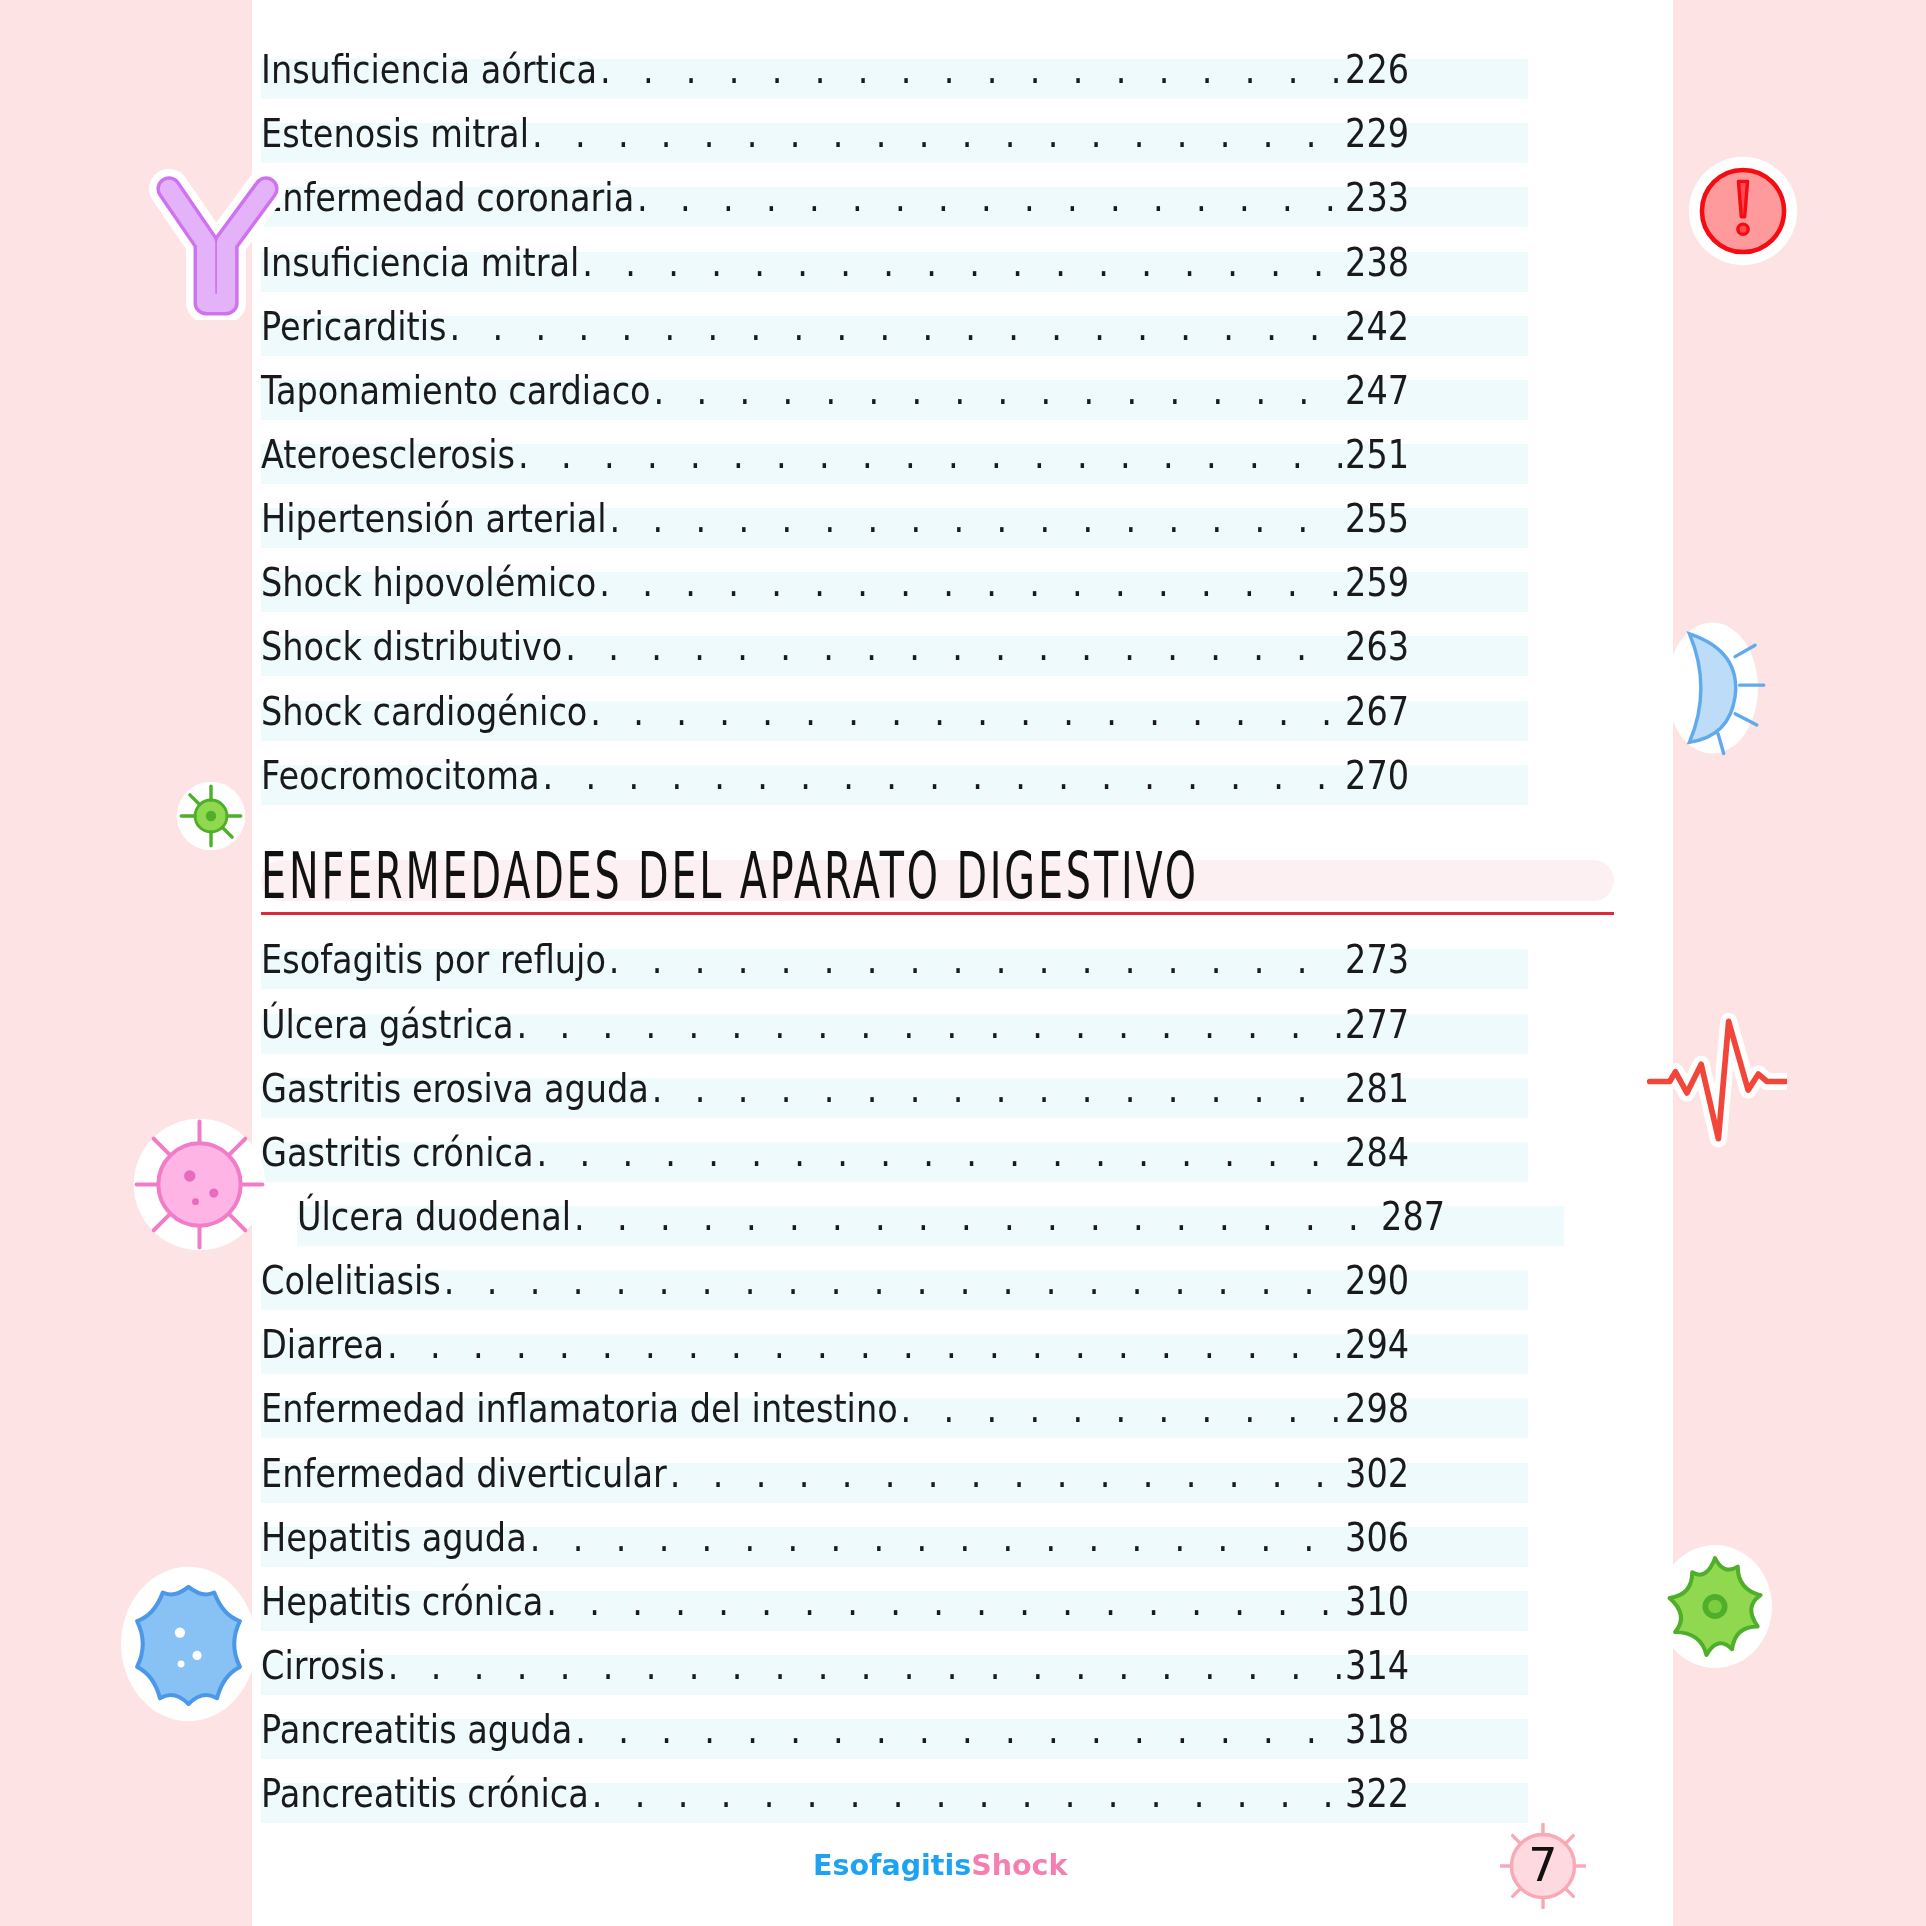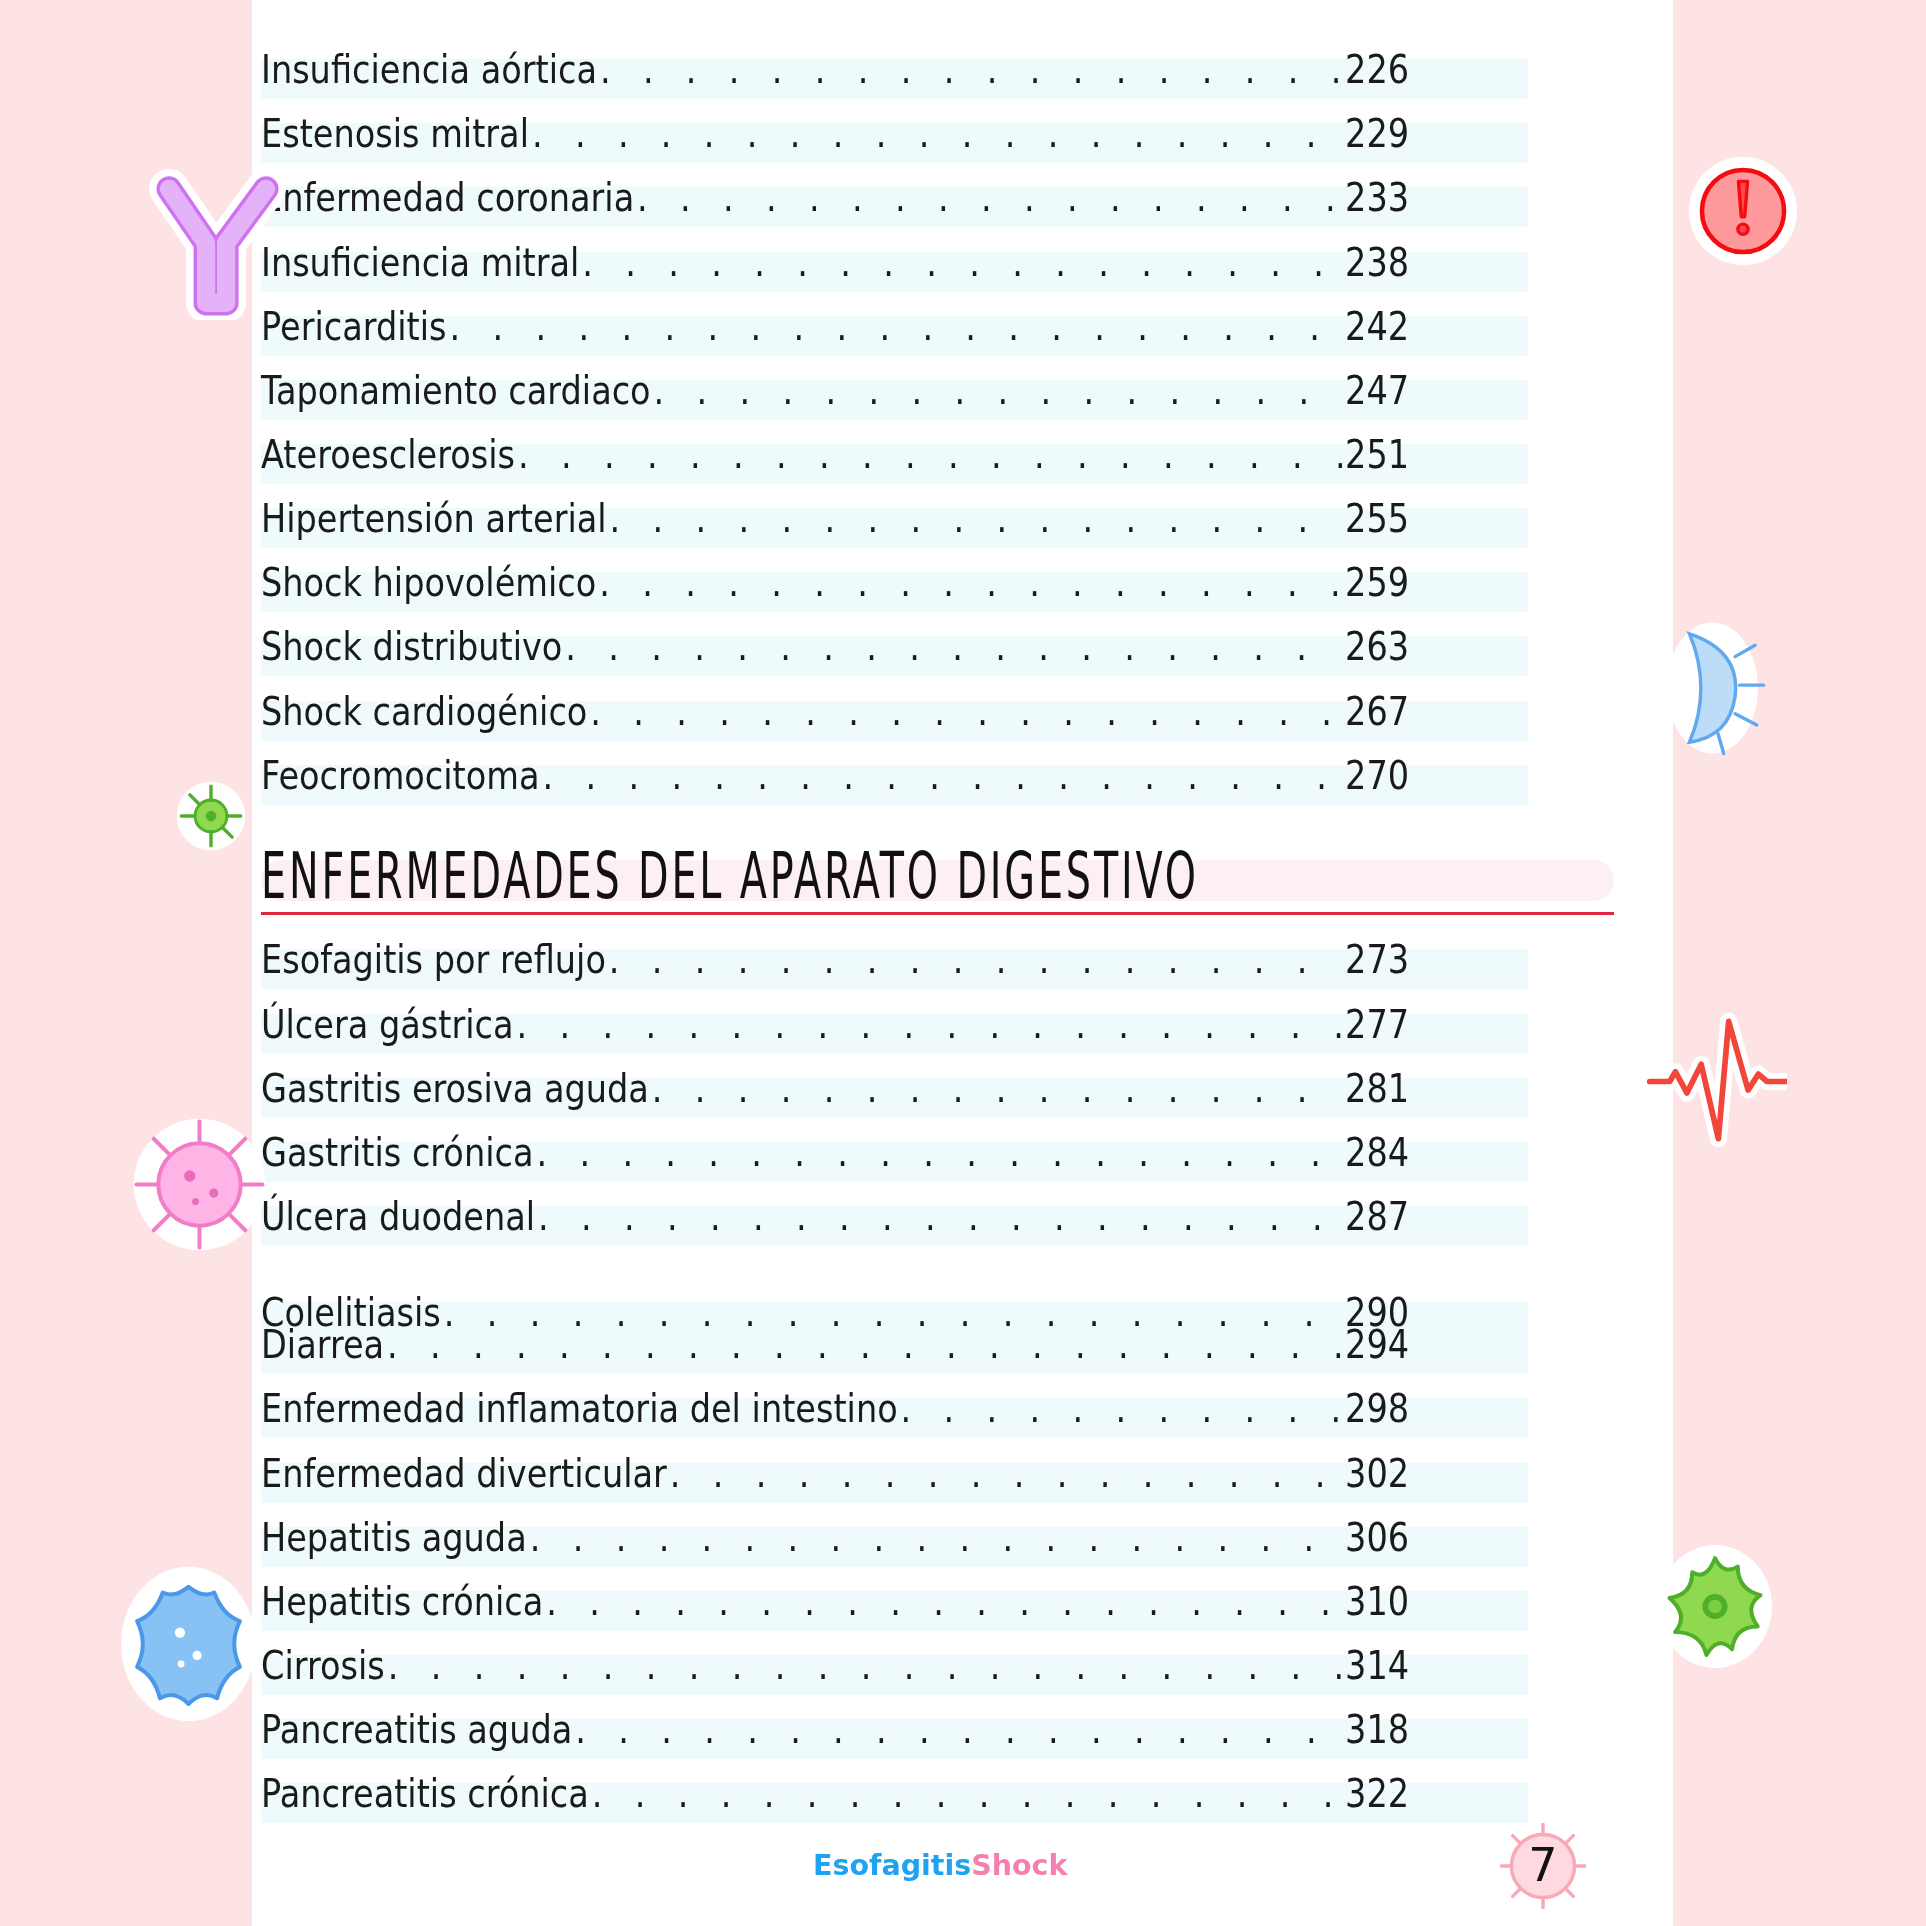--- a/index.html
+++ b/index.html
@@ -149,29 +149,29 @@
       </div>
     </div>
     <div class="row" style="top: 1120px;">
       <div class="band"></div>
       <div class="txt">
         <span class="lbl">Gastritis crónica</span>
         <span class="dots">. . . . . . . . . . . . . . . . . . . . . . . . . . . . . . . . . . . . . . . . . . . . . . . . . . . . . . . . . . . . . . . .</span>
         <span class="num">284</span>
       </div>
     </div>
-    <div class="row" style="top: 1184px;">
+    <div class="row" style="top: 1184px; margin-left: 36px;">
       <div class="band"></div>
       <div class="txt">
         <span class="lbl">Úlcera duodenal</span>
         <span class="dots">. . . . . . . . . . . . . . . . . . . . . . . . . . . . . . . . . . . . . . . . . . . . . . . . . . . . . . . . . . . . . . . .</span>
         <span class="num">287</span>
       </div>
     </div>
-    <div class="row" style="top: 1280px;">
+    <div class="row" style="top: 1248px;">
       <div class="band"></div>
       <div class="txt">
         <span class="lbl">Colelitiasis</span>
         <span class="dots">. . . . . . . . . . . . . . . . . . . . . . . . . . . . . . . . . . . . . . . . . . . . . . . . . . . . . . . . . . . . . . . .</span>
         <span class="num">290</span>
       </div>
     </div>
     <div class="row" style="top: 1312px;">
       <div class="band"></div>
       <div class="txt">

